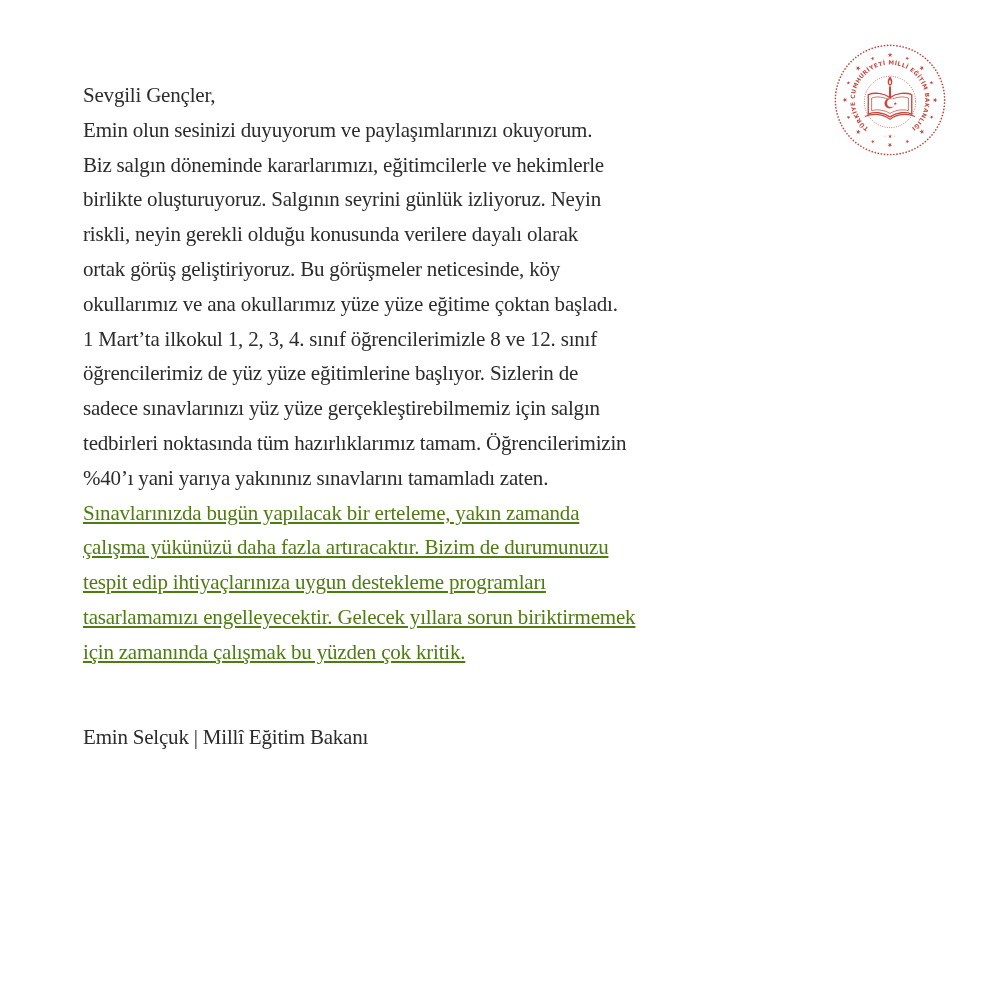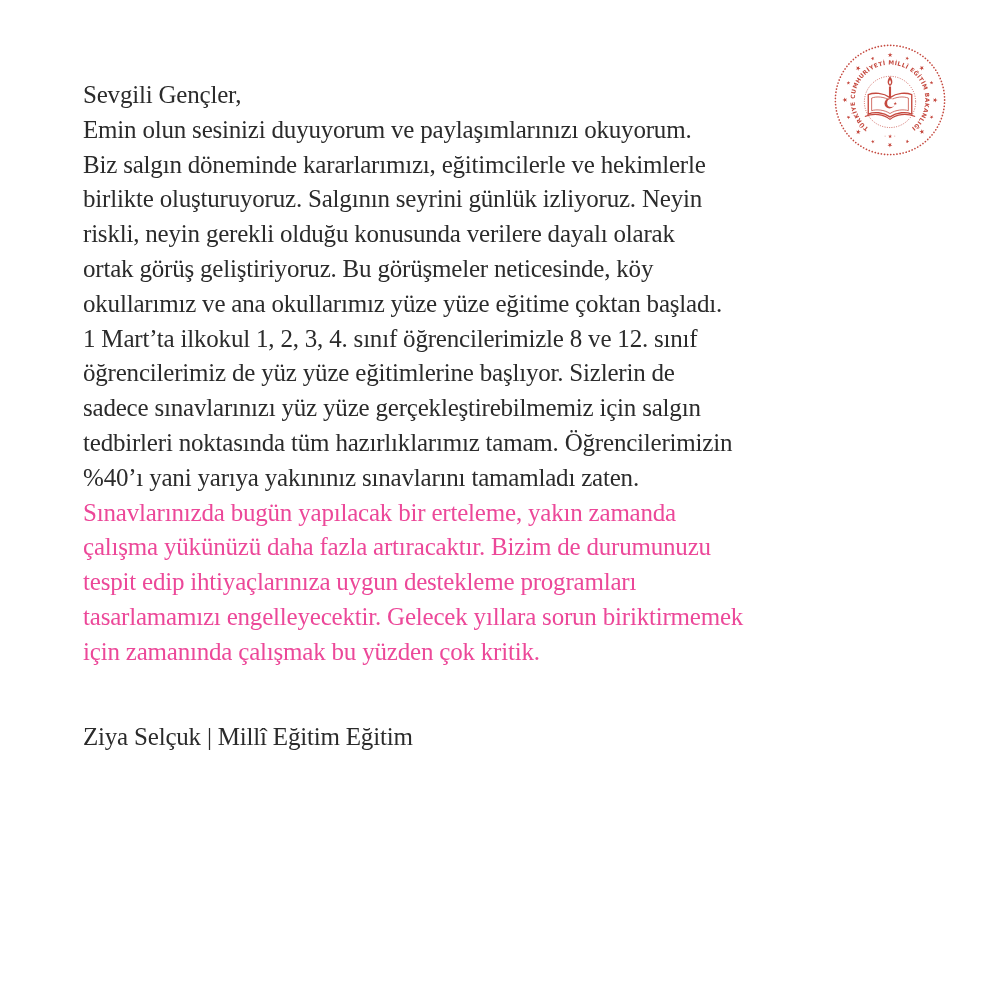--- a/index.html
+++ b/index.html
@@ -13,31 +13,32 @@
     height: 1000px;
     background: #ffffff;
     overflow: hidden;
     font-family: "Liberation Serif", "DejaVu Serif", serif;
   }
   .letter {
     position: absolute;
     left: 83px;
     top: 78px;
     width: 880px;
-    font-size: 25px;
+    font-size: 21px;
     line-height: 34.8px;
     color: #2b2b2b;
     letter-spacing: -0.2px;
   }
   .letter p {
     margin: 0;
     white-space: pre-line;
   }
   .para-red {
-    color: #ec4899;
+    color: #4d7c0f;
+    text-decoration: underline;
   }
   .para-closing {
     margin-top: 26px !important;
   }
   .signature {
     margin-top: 50px !important;
   }
   .seal {
     position: absolute;
     left: 832px;
@@ -67,21 +68,21 @@
 1 Mart’ta ilkokul 1, 2, 3, 4. sınıf öğrencilerimizle 8 ve 12. sınıf
 öğrencilerimiz de yüz yüze eğitimlerine başlıyor. Sizlerin de
 sadece sınavlarınızı yüz yüze gerçekleştirebilmemiz için salgın
 tedbirleri noktasında tüm hazırlıklarımız tamam. Öğrencilerimizin
 %40’ı yani yarıya yakınınız sınavlarını tamamladı zaten.</p>
     <p class="para-red">Sınavlarınızda bugün yapılacak bir erteleme, yakın zamanda
 çalışma yükünüzü daha fazla artıracaktır. Bizim de durumunuzu
 tespit edip ihtiyaçlarınıza uygun destekleme programları
 tasarlamamızı engelleyecektir. Gelecek yıllara sorun biriktirmemek
 için zamanında çalışmak bu yüzden çok kritik.</p>
-    <p class="signature">Ziya Selçuk | Millî Eğitim Eğitim</p>
+    <p class="signature">Emin Selçuk | Millî Eğitim Bakanı</p>
   </div>
 
   <div class="seal">
     <svg viewBox="0 0 120 120" xmlns="http://www.w3.org/2000/svg">
 
       <circle cx="60" cy="60" r="56.5" fill="none" stroke="#c5493f" stroke-width="1.7" stroke-dasharray="0.15 3.1" stroke-linecap="round"></circle>
 
       <g fill="#c5493f" font-family="DejaVu Sans, sans-serif">
           <text x="60" y="13.5" text-anchor="middle" dominant-baseline="central" font-size="6.6" transform="rotate(0 60 13.5)">★</text>
           <text x="77.79477960497668" y="17.039601738225166" text-anchor="middle" dominant-baseline="central" font-size="5" transform="rotate(22.5 77.79477960497668 17.039601738225166)">★</text>

